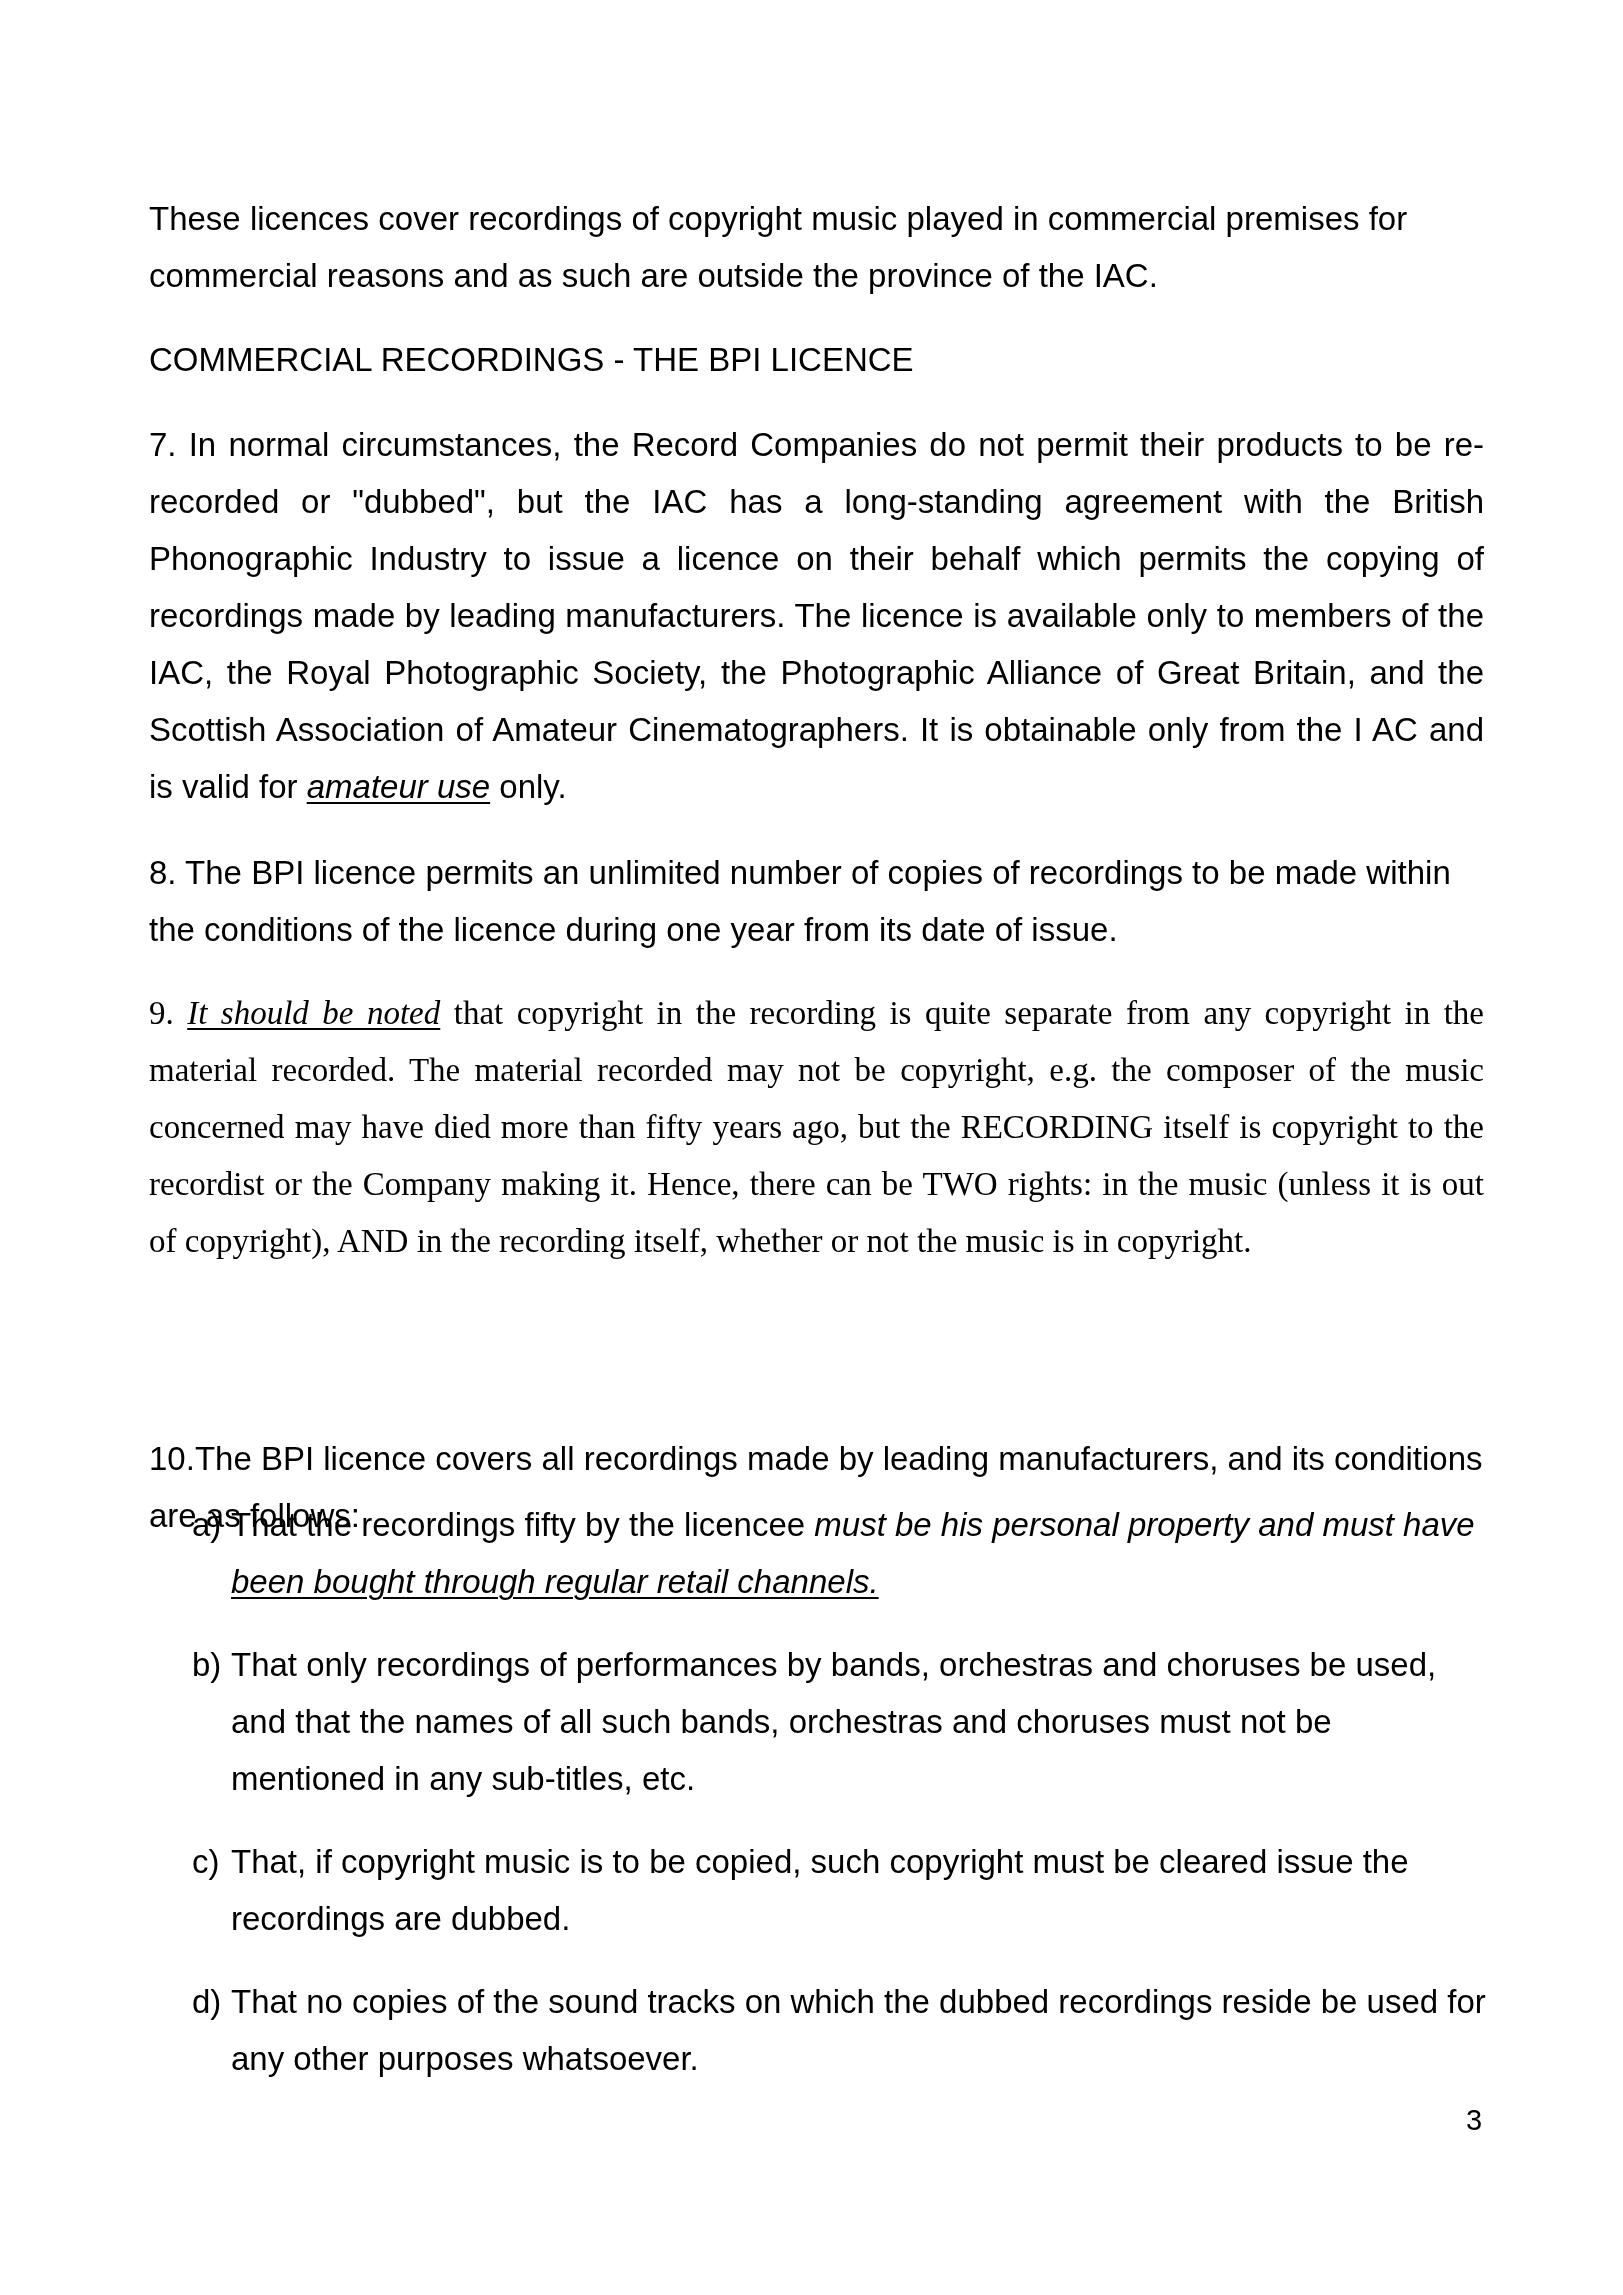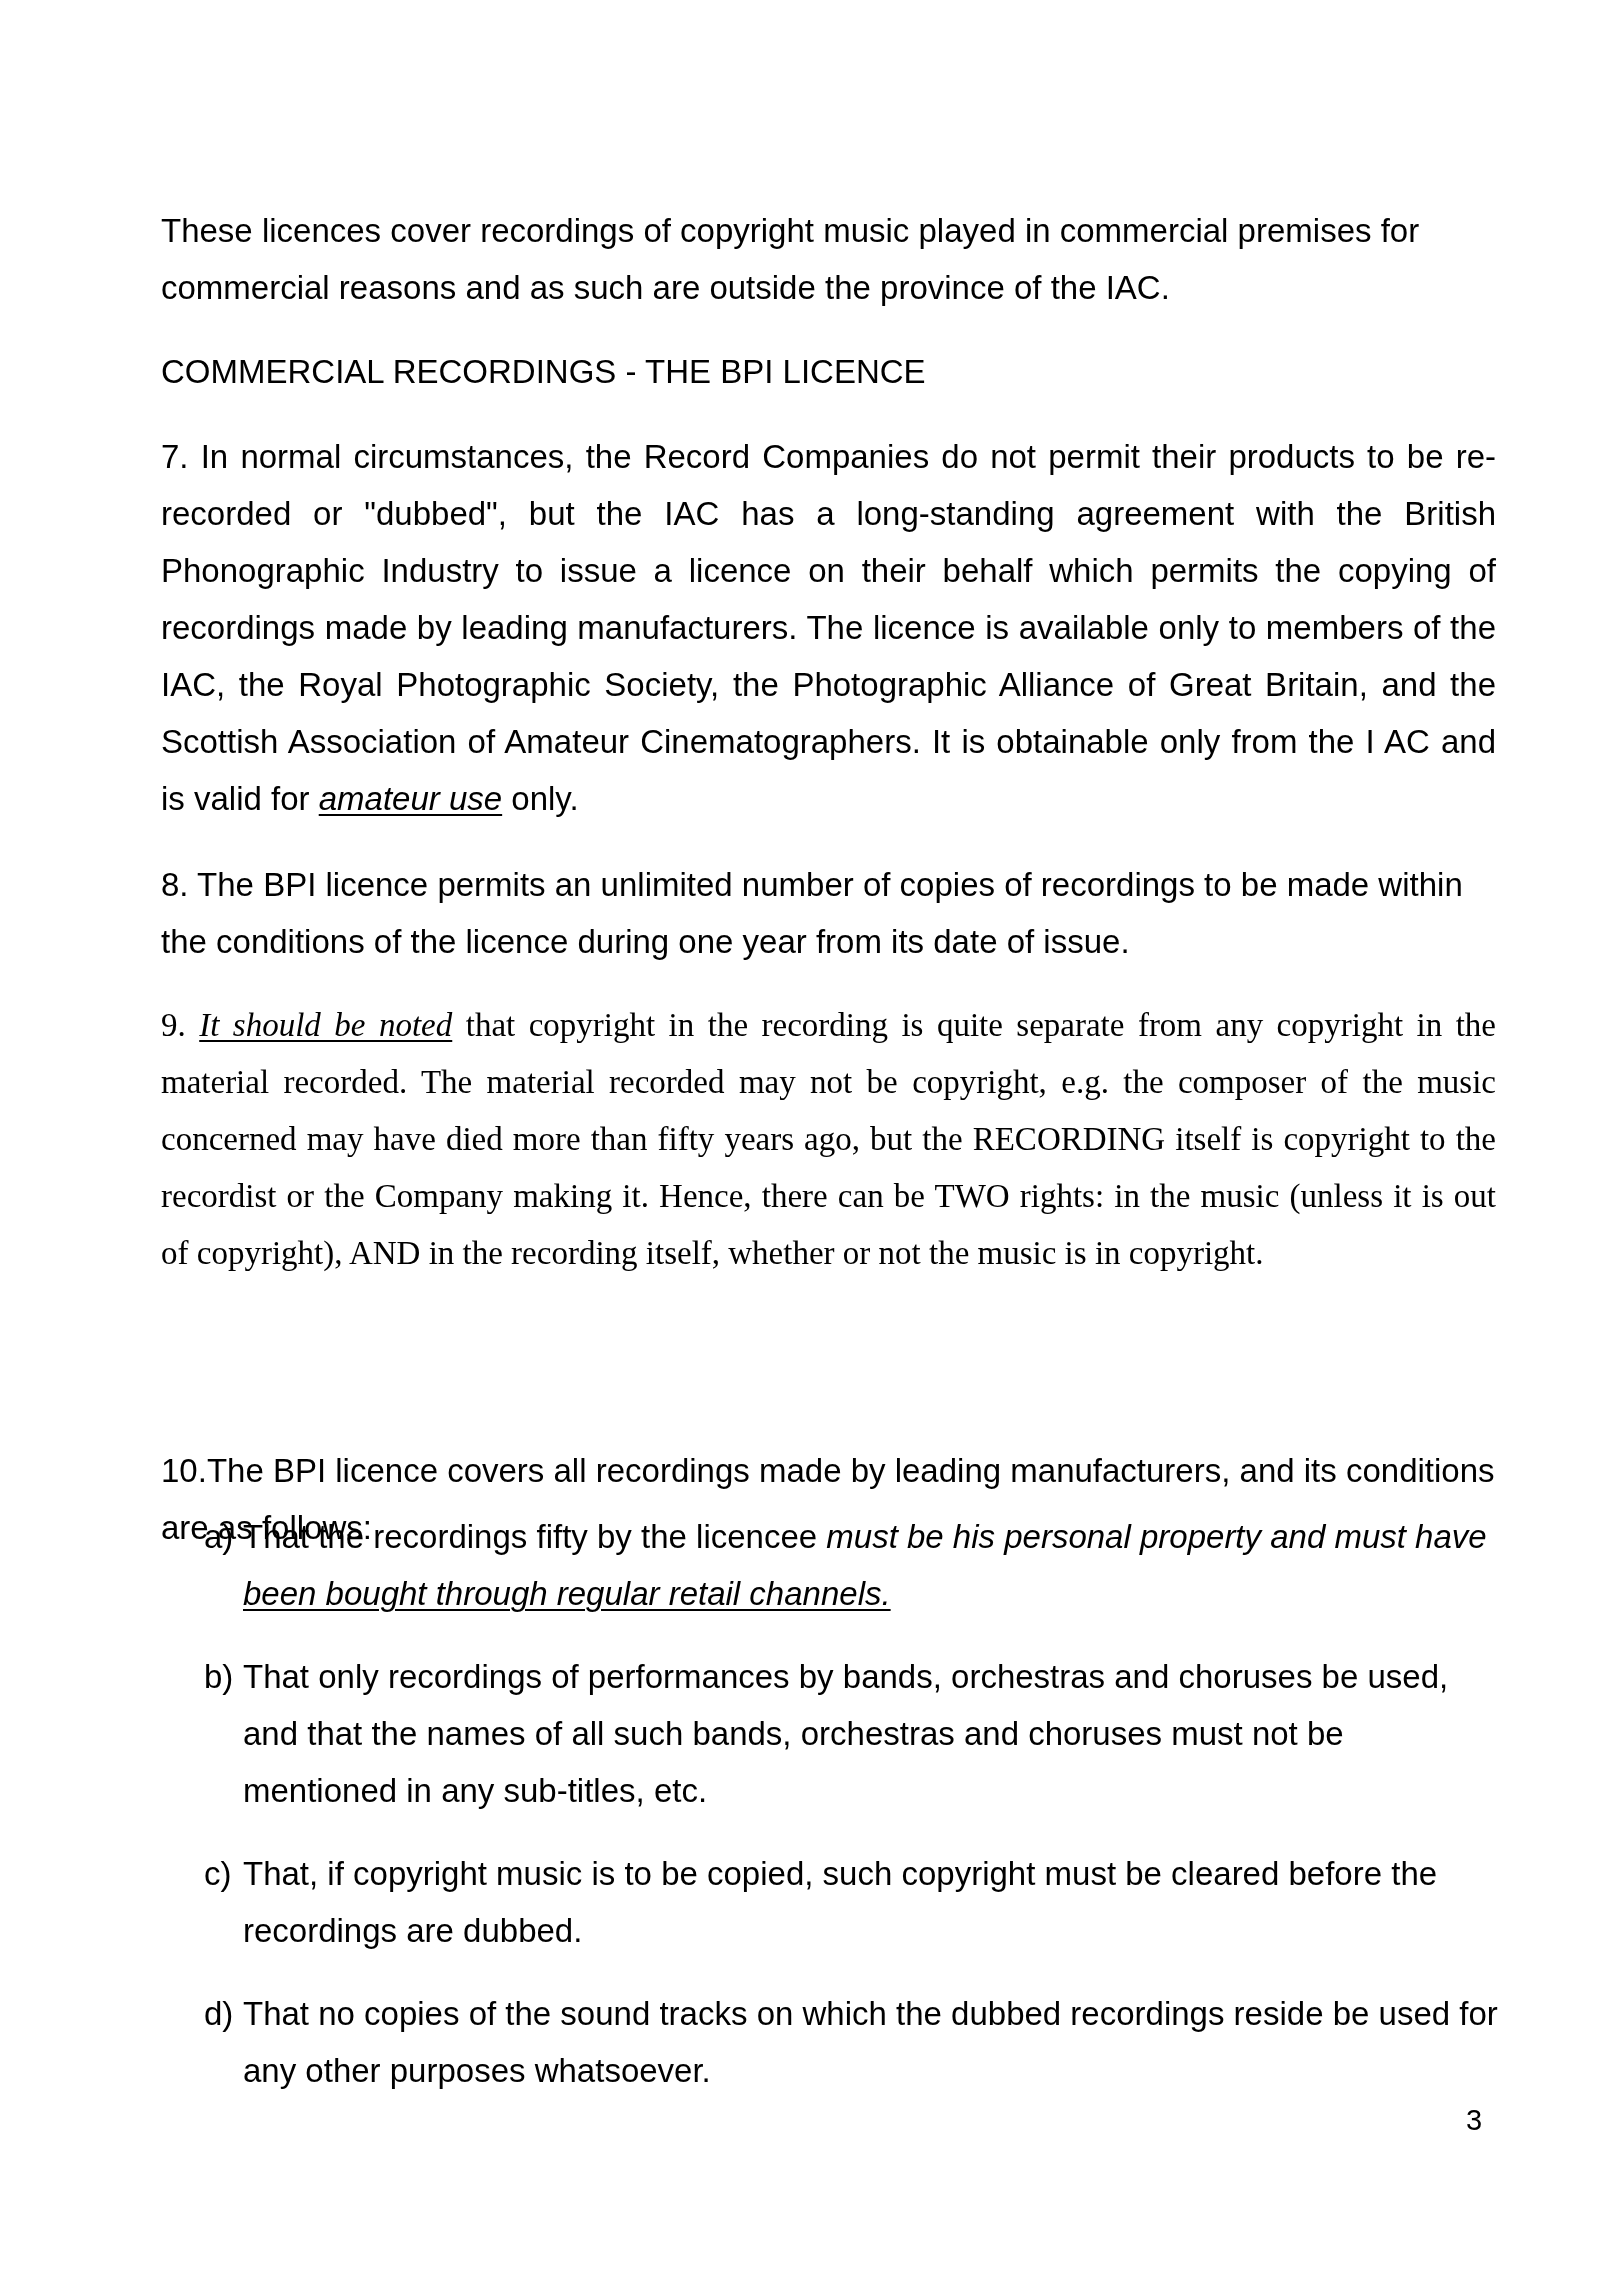--- a/index.html
+++ b/index.html
@@ -4,21 +4,21 @@
 <style>
   html, body { margin: 0; padding: 0; background: #ffffff; }
   body {
     width: 1624px; height: 2295px; position: relative; overflow: hidden;
     font-family: "Liberation Sans", sans-serif; color: #000;
   }
   .page {
     position: absolute; left: 149px; top: 0; width: 1335px;
   }
   .p {
-    font-size: 33px; line-height: 57px; margin: 12px;
+    font-size: 33px; line-height: 57px; margin: 0;
   }
   .blk { position: absolute; left: 0; width: 1335px; }
   .heading { font-weight: normal; }
   .ul { text-decoration: underline; text-decoration-thickness: 2px; text-underline-offset: 3.9px; }
   .it { font-style: italic; }
   .item { position: absolute; left: 43px; width: 1296px; }
   .item .lbl { position: absolute; left: 0; top: 0; }
   .item .txt { margin-left: 39px; display: block; }
   .pagenum { position: absolute; left: 1466px; top: 2104px; font-size: 29px; }
 </style>
@@ -57,21 +57,21 @@
     <span class="txt"><span>That the recordings fifty by the licencee </span><span class="it">must be his personal property and must have </span><span class="it ul">been bought through regular retail channels.</span></span>
   </div>
 
   <div class="p item" style="top:1636px;">
     <span class="lbl">b)</span>
     <span class="txt">That only recordings of performances by bands, orchestras and choruses be used, and that the names of all such bands, orchestras and choruses must not be mentioned in any sub-titles, etc.</span>
   </div>
 
   <div class="p item" style="top:1833px;">
     <span class="lbl">c)</span>
-    <span class="txt">That, if copyright music is to be copied, such copyright must be cleared before the recordings are dubbed.</span>
+    <span class="txt">That, if copyright music is to be copied, such copyright must be cleared issue the recordings are dubbed.</span>
   </div>
 
   <div class="p item" style="top:1973px;">
     <span class="lbl">d)</span>
     <span class="txt">That no copies of the sound tracks on which the dubbed recordings reside be used for any other purposes whatsoever.</span>
   </div>
 
 </div>
 
 <div class="pagenum">3</div>

